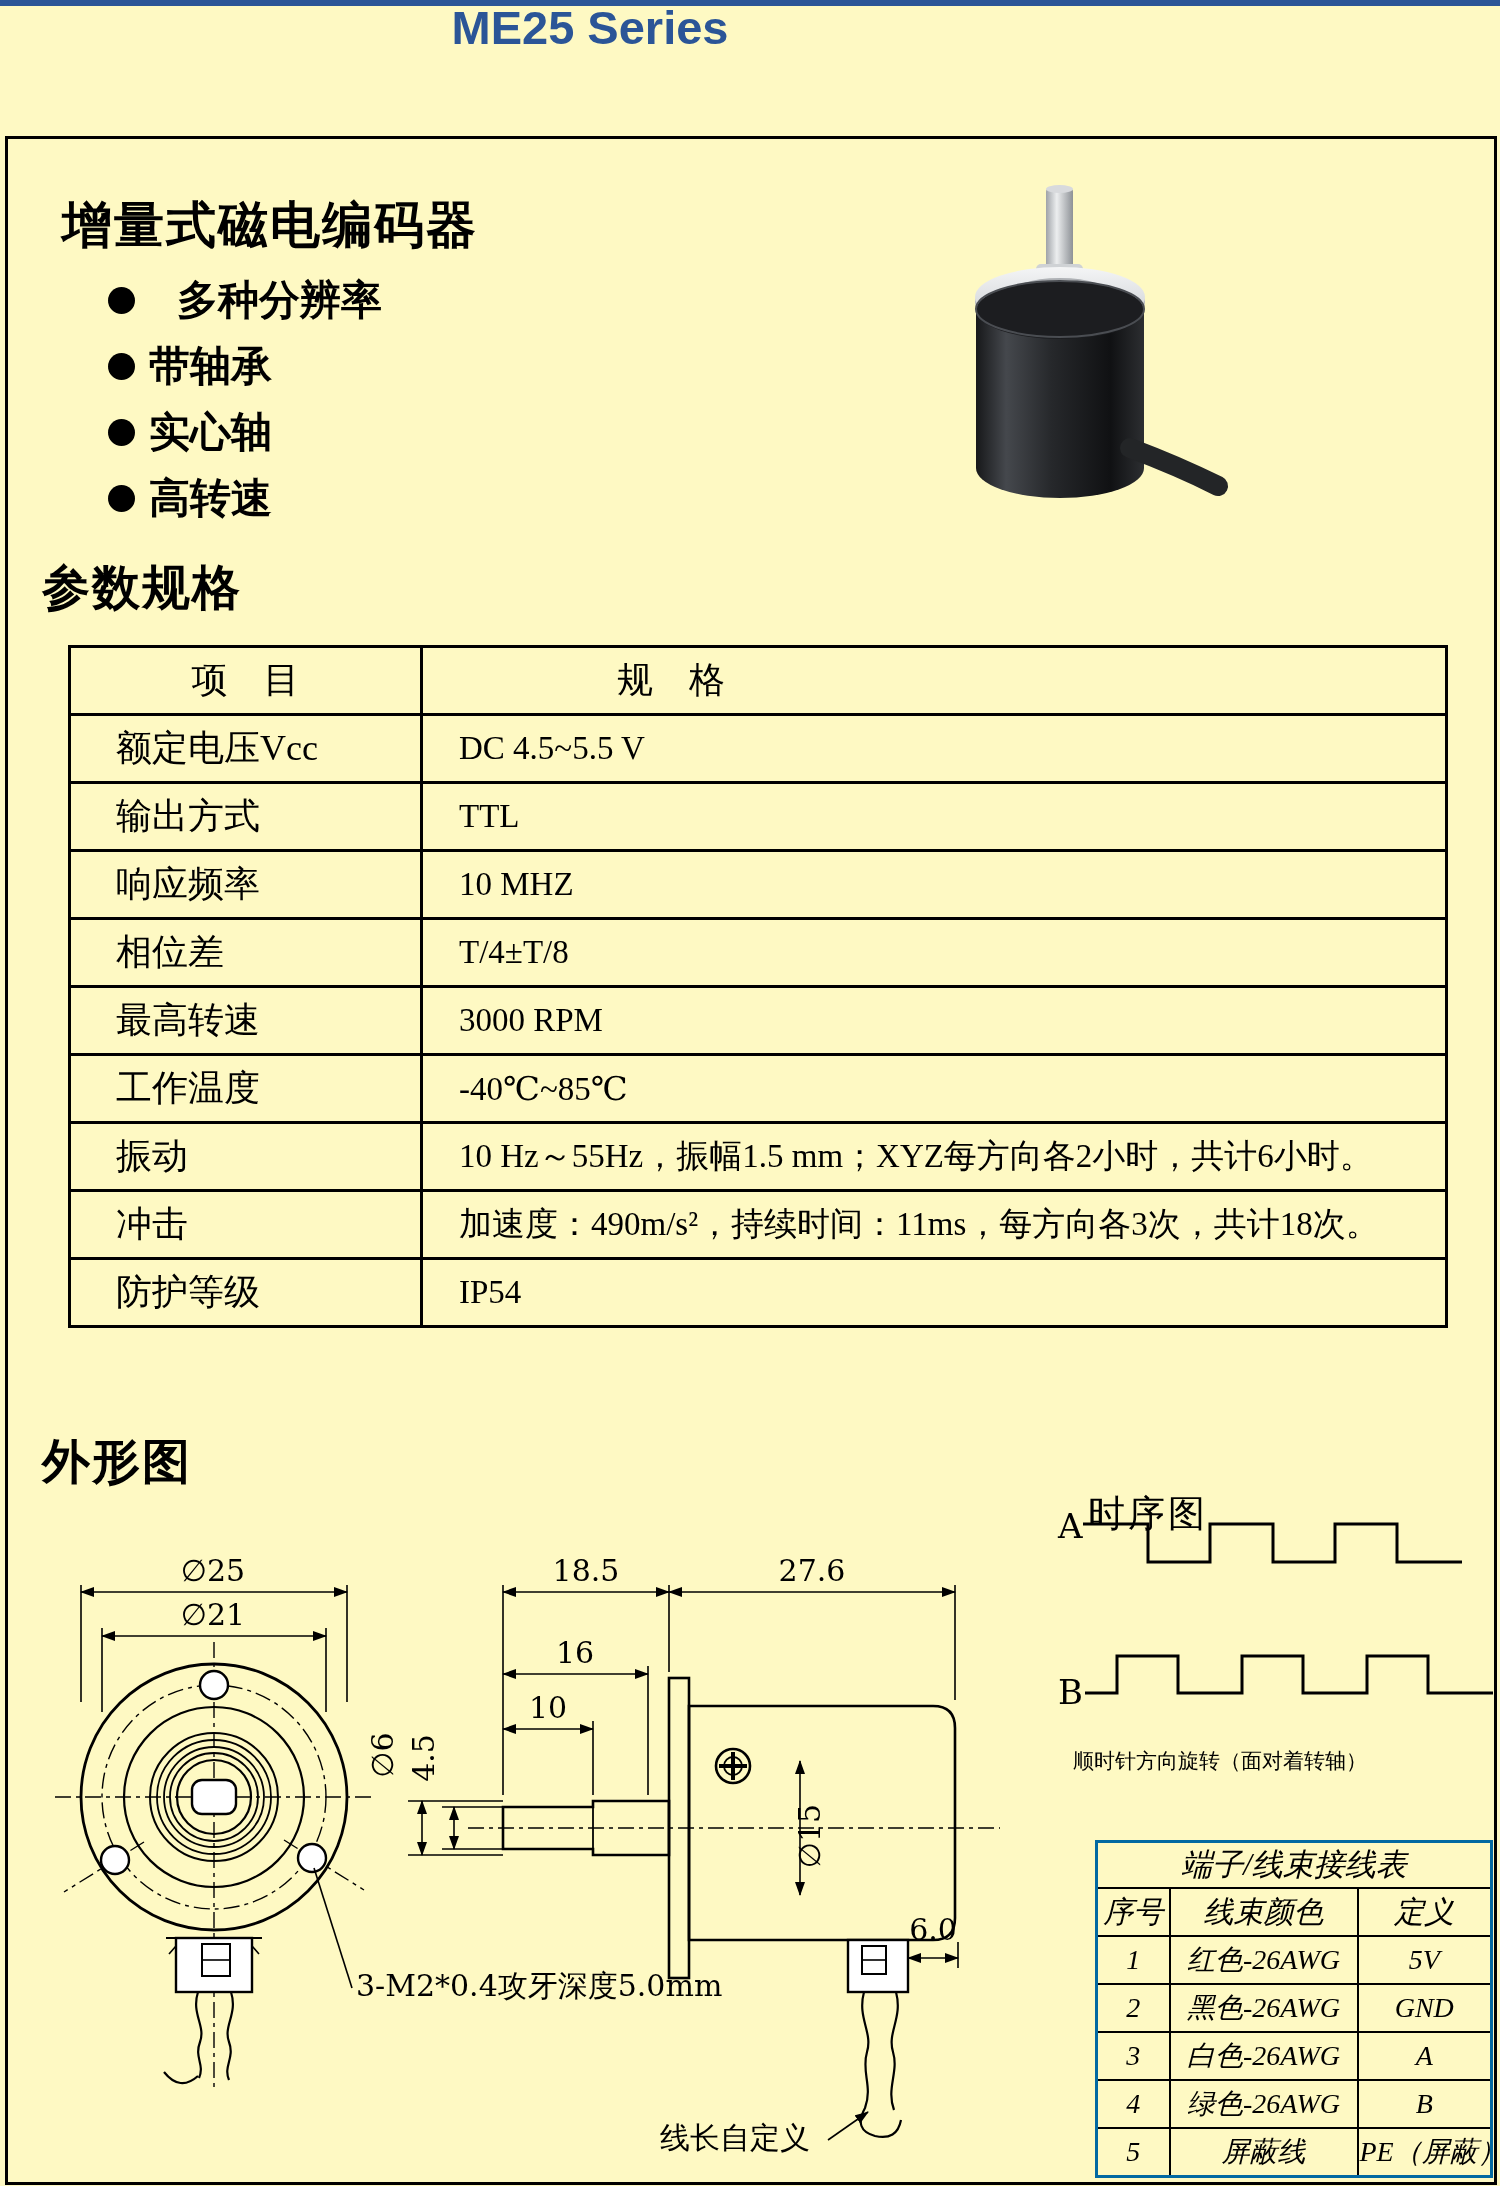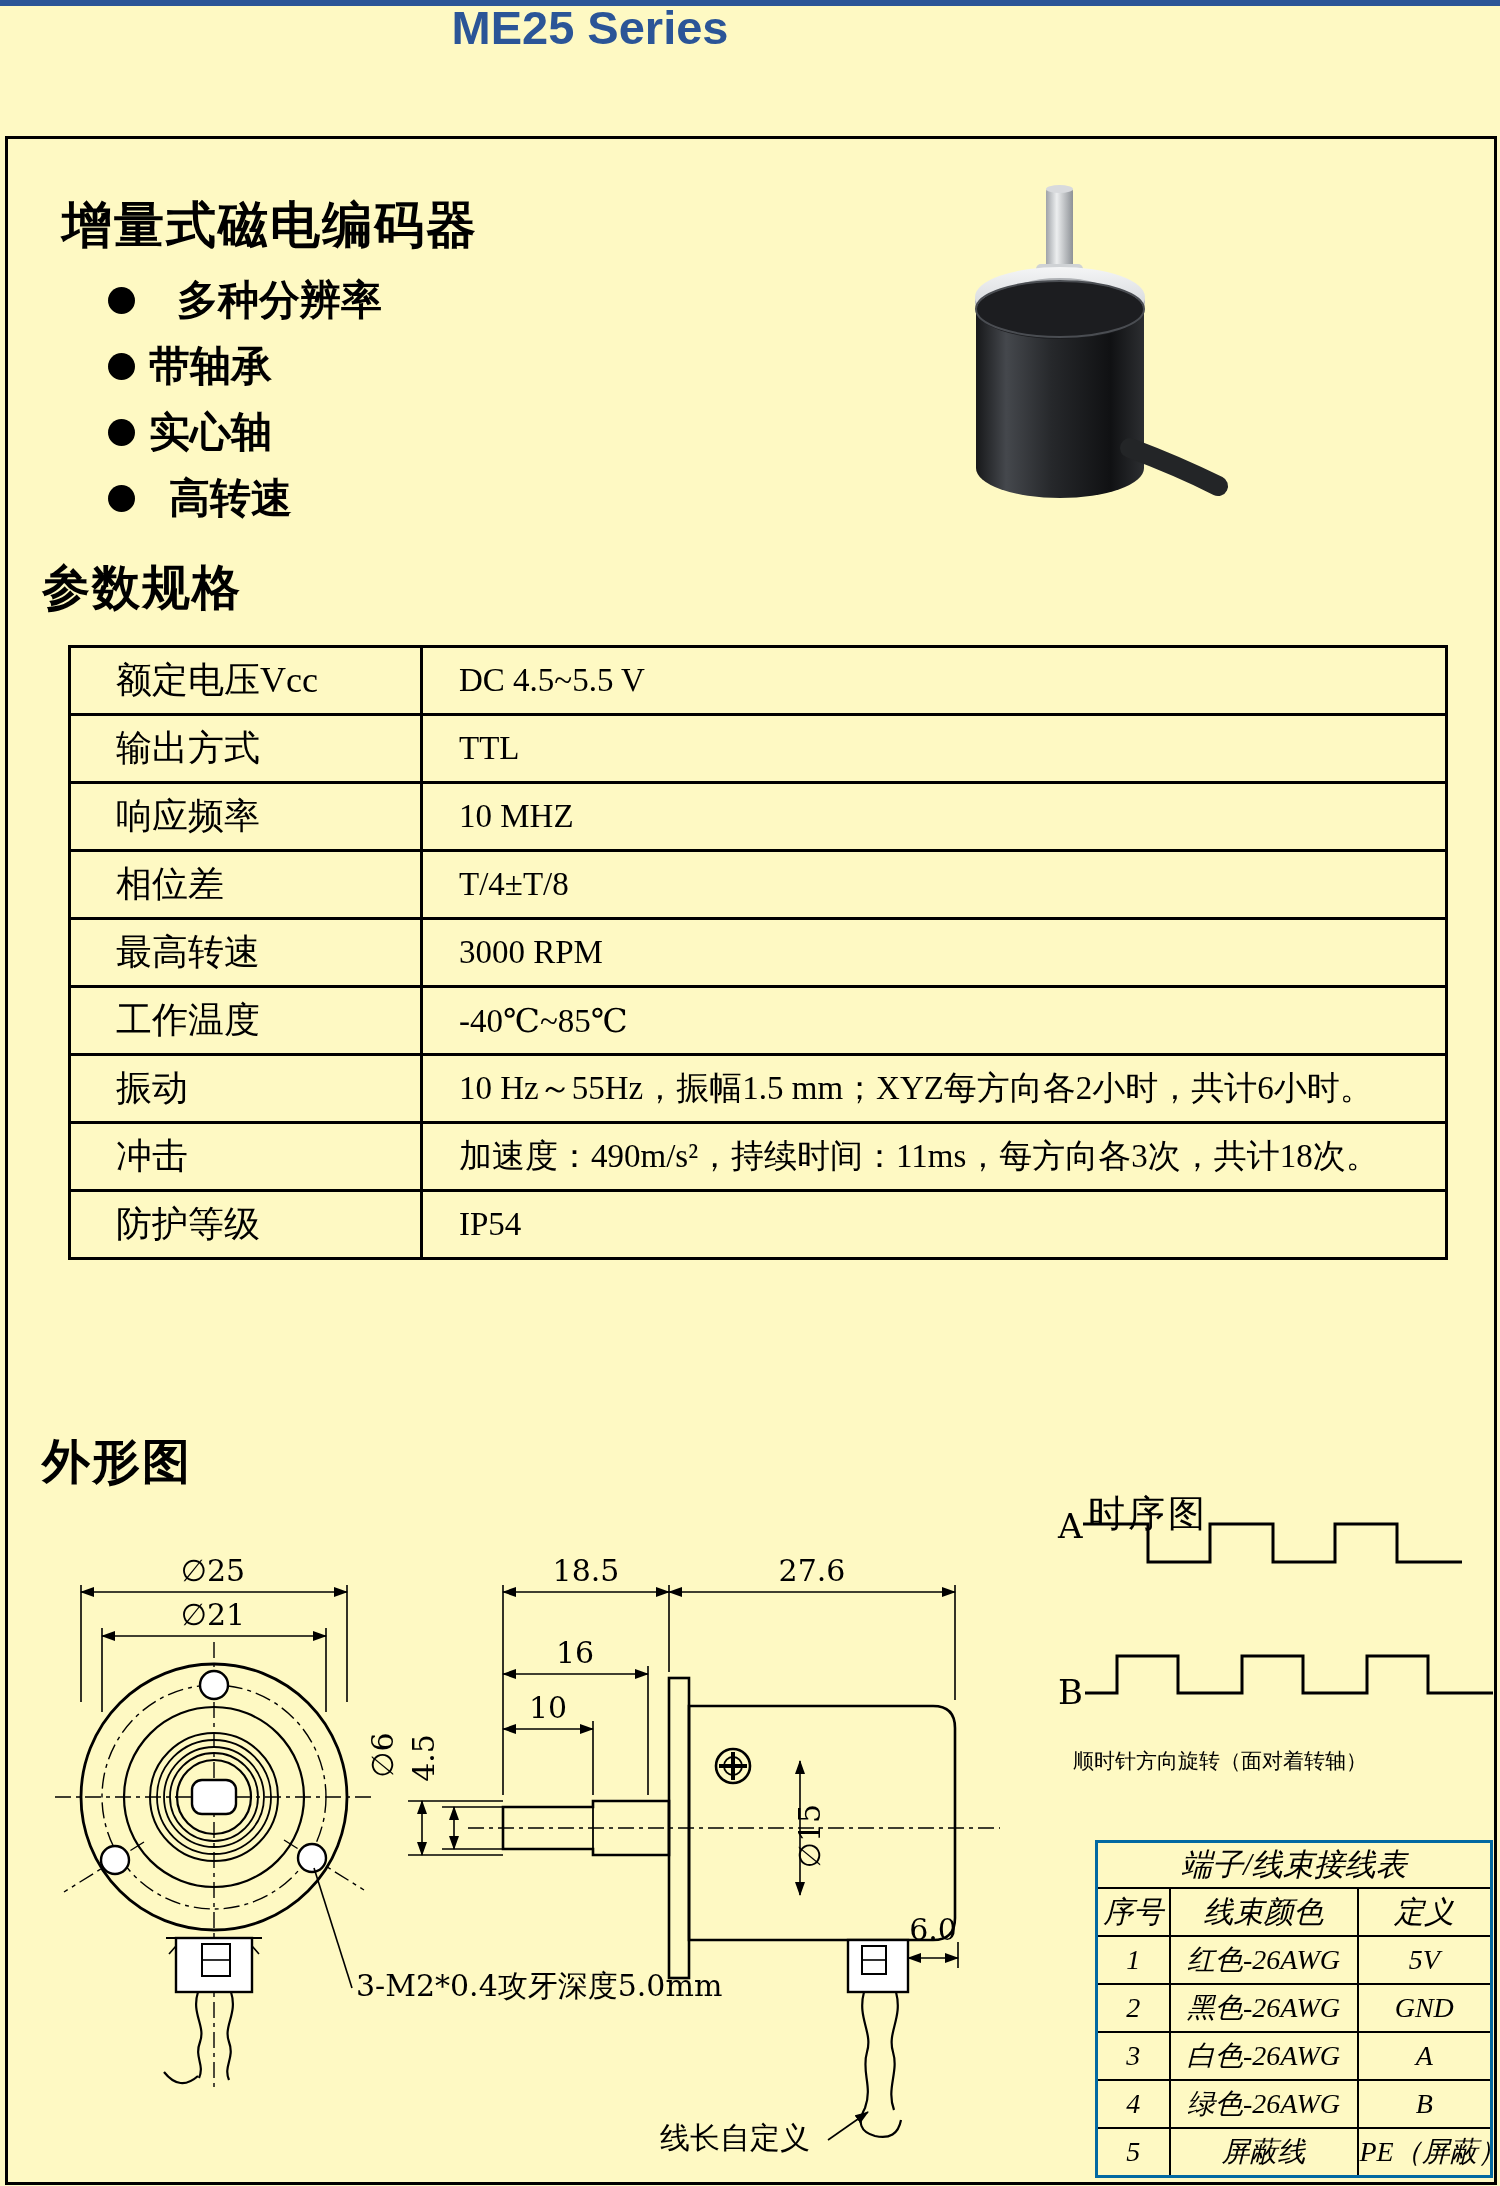--- a/index.html
+++ b/index.html
@@ -62,21 +62,21 @@
     <span>多种分辨率</span>
   </div>
   <div class="abs bullet" style="top:338px;">
     <span class="dot"></span>
     <span>带轴承</span>
   </div>
   <div class="abs bullet" style="top:404px;">
     <span class="dot"></span>
     <span>实心轴</span>
   </div>
-  <div class="abs bullet" style="top:470px;gap:20px;">
+  <div class="abs bullet" style="top:470px;">
     <span class="dot"></span>
     <span>高转速</span>
   </div>
 
   <svg class="abs" style="left:940px;top:180px;" width="300" height="340" viewBox="0 0 300 340">
     <defs>
       <linearGradient id="gBody" x1="0" y1="0" x2="1" y2="0">
         <stop offset="0" stop-color="#17181a"></stop>
           <stop offset="0.18" stop-color="#45484d"></stop>
         <stop offset="0.45" stop-color="#26282b"></stop>
@@ -114,20 +114,24 @@
   </svg>
 
   <div class="abs sechead" style="left:42px;top:556px;">参数规格</div>
 
   <table class="abs spec">
     <colgroup>
         <col style="width:352px;">
         <col>
       </colgroup>
     <tbody>
+        <tr class="h">
+      <td class="h1">项　目</td>
+      <td class="h2">规　格</td>
+    </tr>
     <tr>
           <td class="lab">额定电压Vcc</td>
           <td class="val">DC 4.5~5.5 V</td>
         </tr>
     <tr>
           <td class="lab">输出方式</td>
           <td class="val">TTL</td>
         </tr>
     <tr>
           <td class="lab">响应频率</td>

